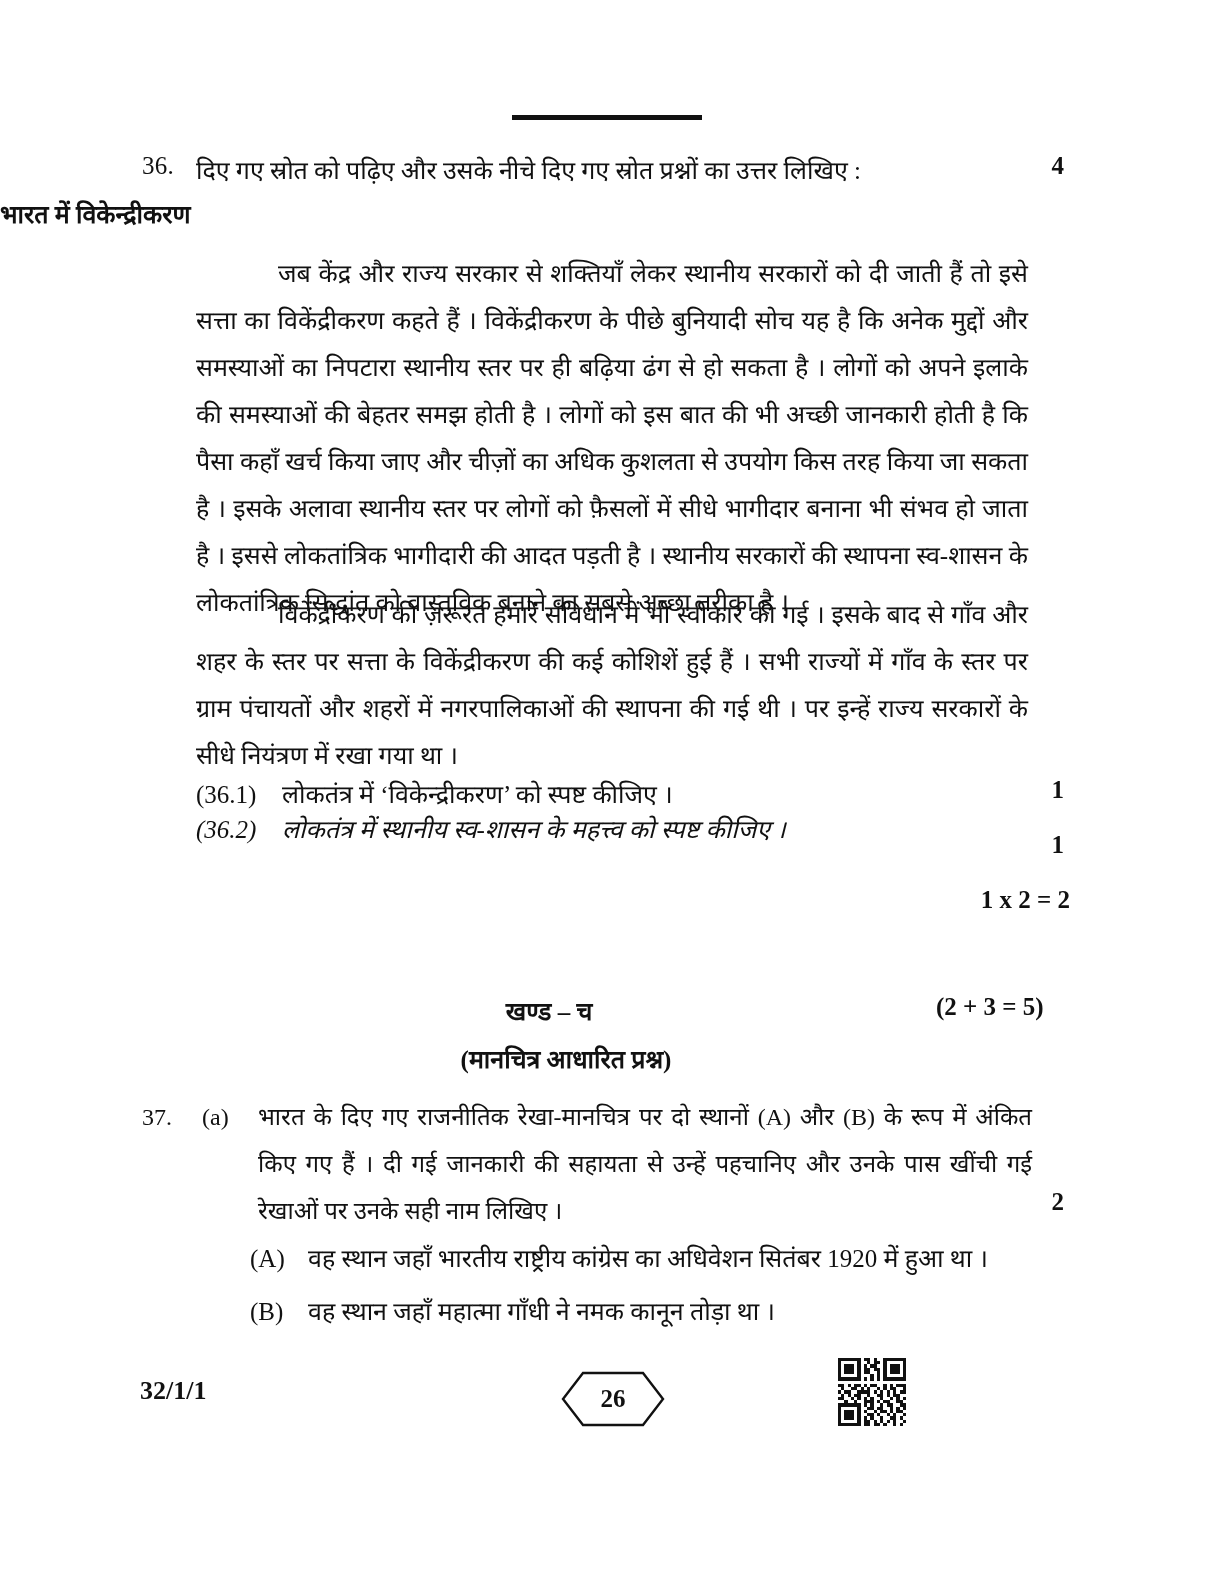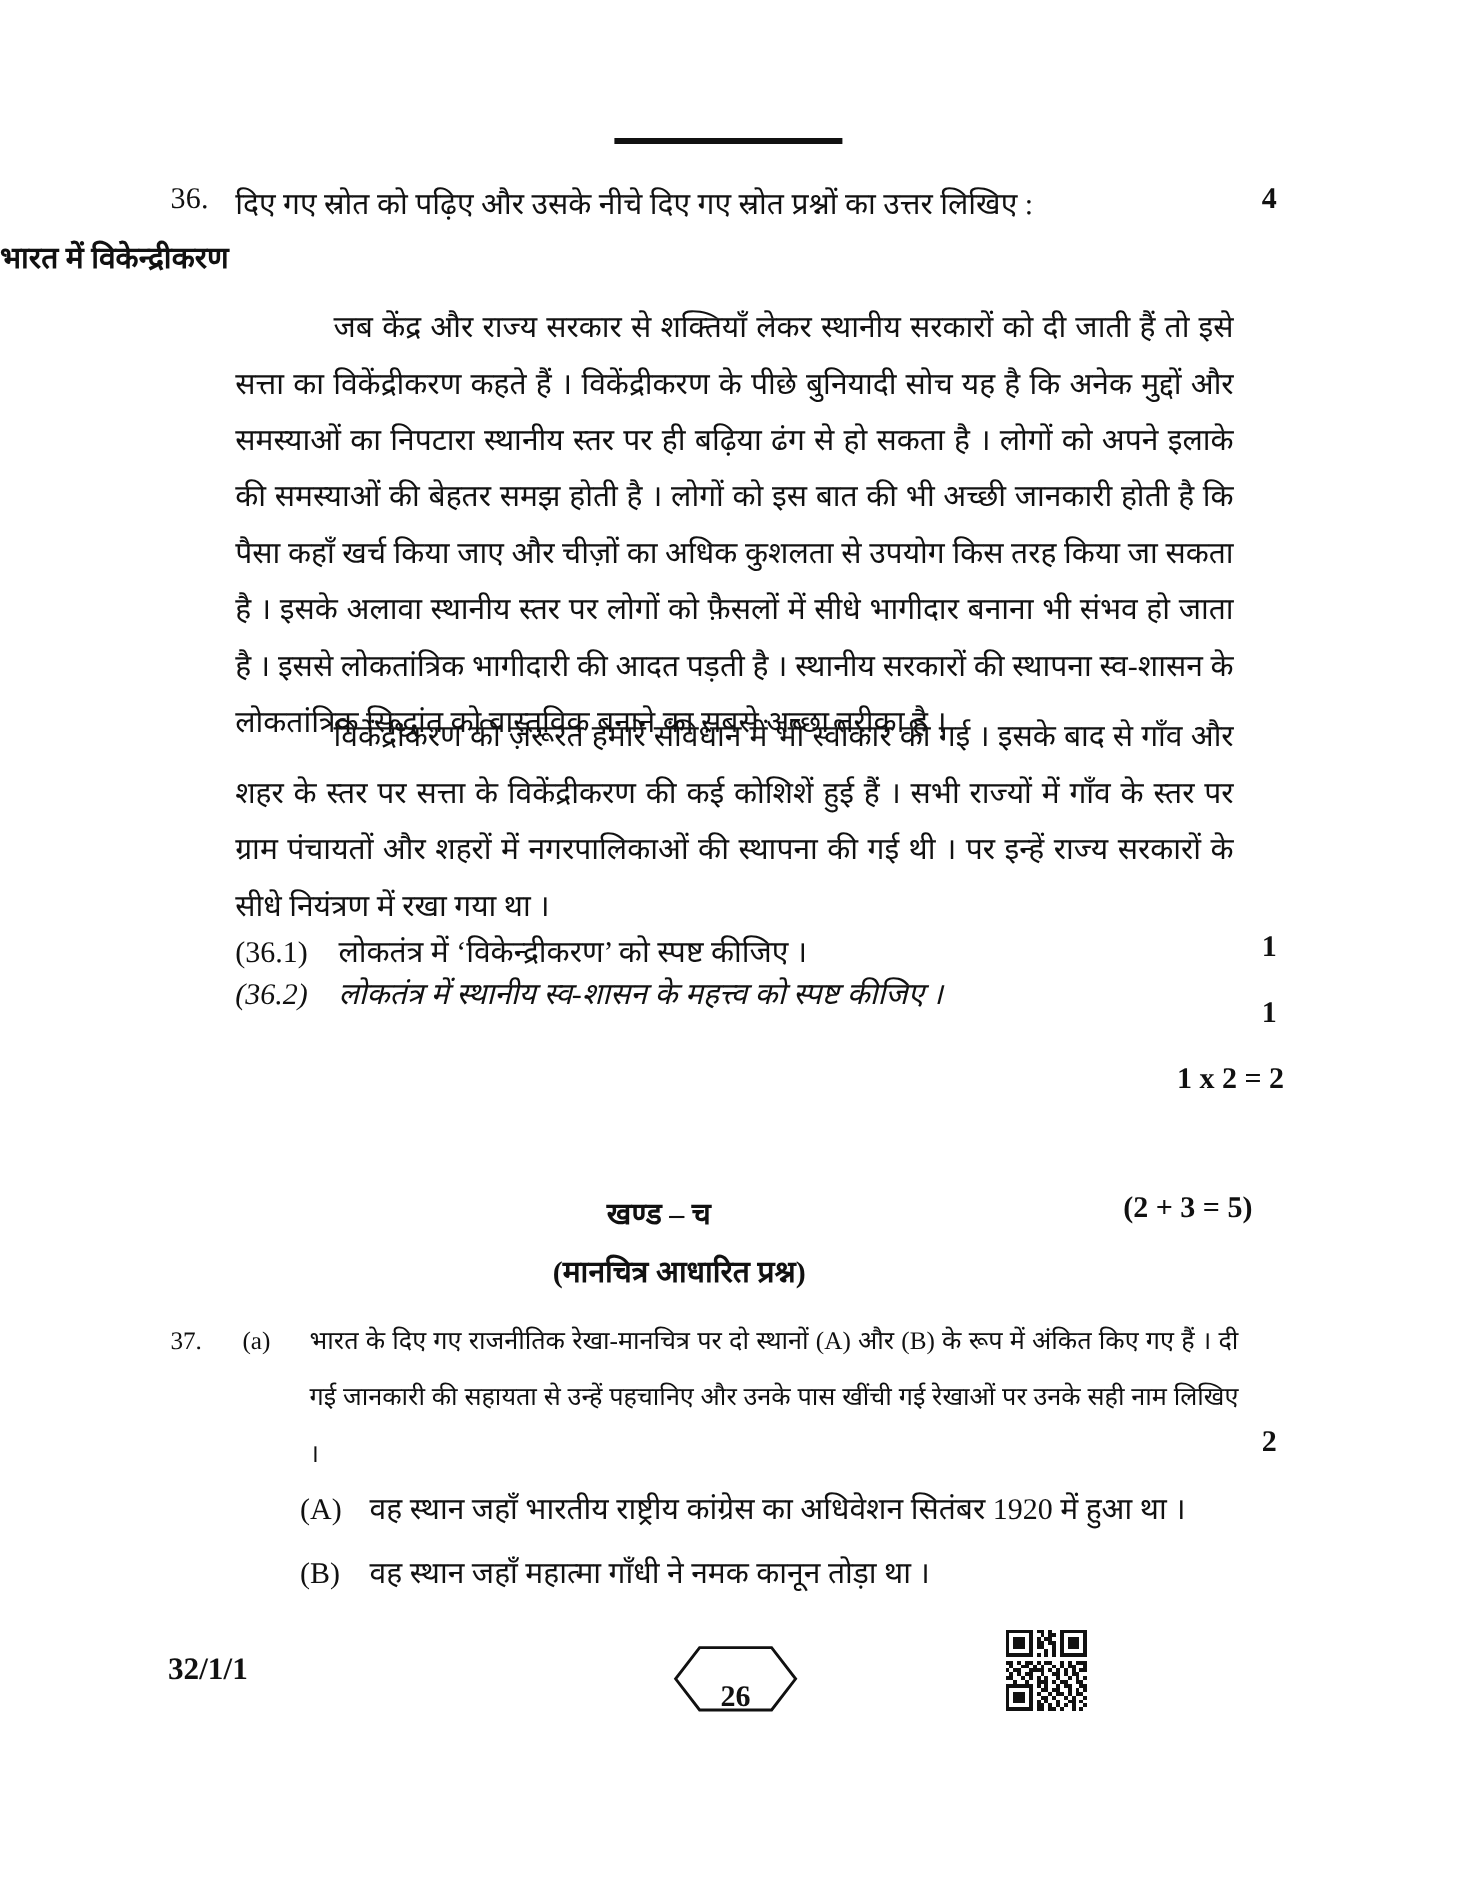--- a/index.html
+++ b/index.html
@@ -94,21 +94,21 @@
     position: absolute;
     font-size: 25px;
     font-weight: bold;
   }
 
   .q37-row {
     position: absolute;
     left: 142px;
     top: 1094px;
     width: 890px;
-    font-size: 21px;
+    font-size: 24px;
     line-height: 47px;
   }
   .q37-num {
     position: absolute;
     left: 0;
     top: 0;
     width: 54px;
   }
   .q37-sub {
     position: absolute;
@@ -146,21 +146,21 @@
     position: absolute;
     left: 561px;
     top: 1371px;
     width: 104px;
     height: 56px;
   }
   .page-hex svg { display: block; }
   .page-hex .pnum {
     position: absolute;
     left: 0;
-    top: 16px;
+    top: 0;
     width: 104px;
     height: 56px;
     display: flex;
     align-items: center;
     justify-content: center;
     font-size: 25px;
     font-weight: bold;
   }
   .qr {
     position: absolute;

